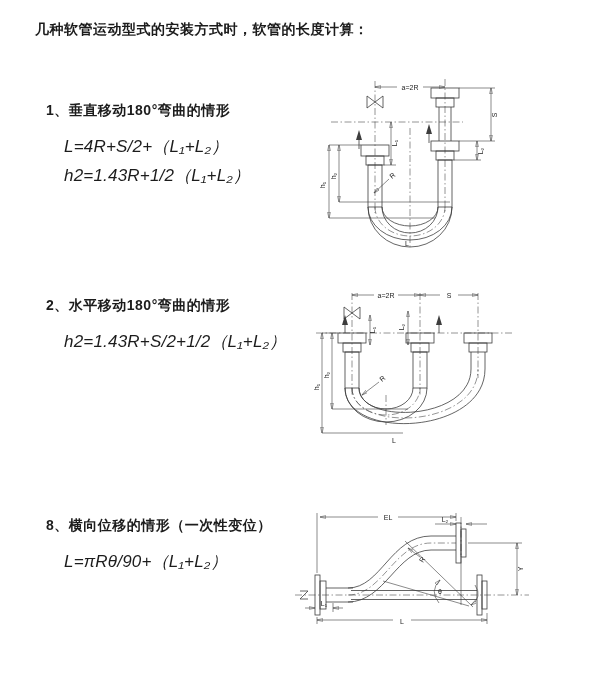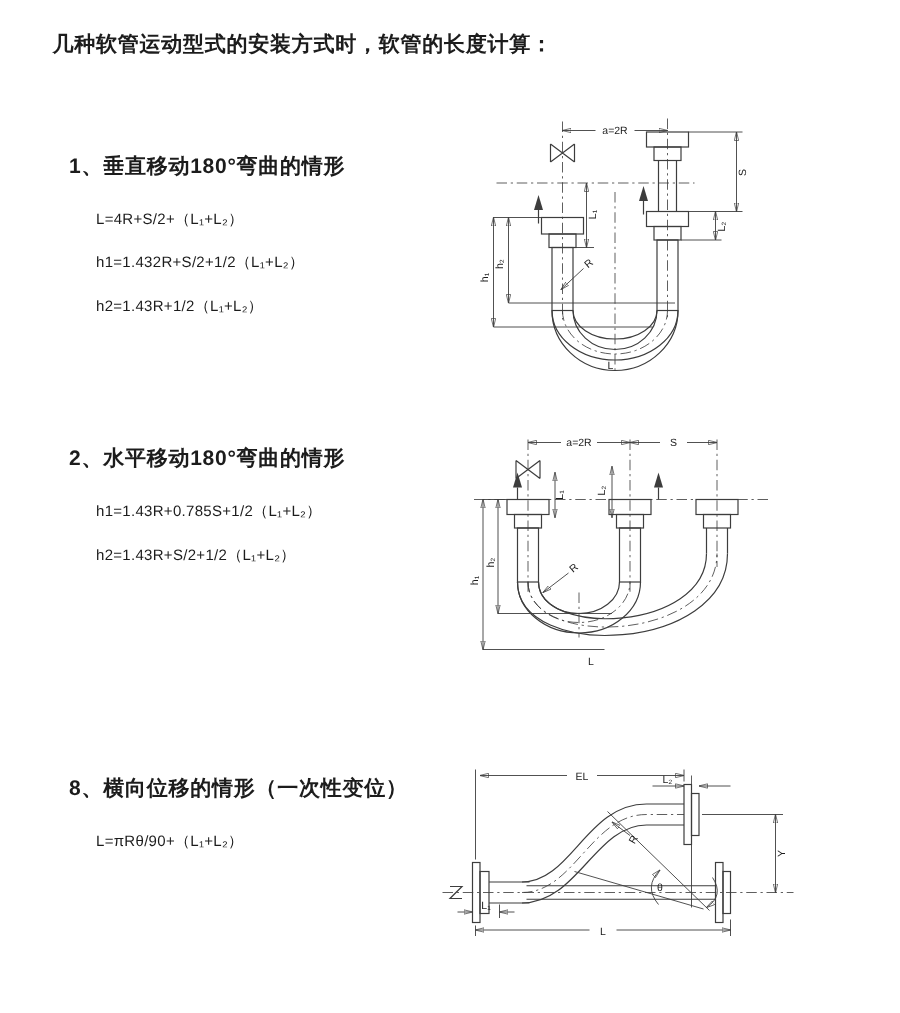--- a/index.html
+++ b/index.html
@@ -1,45 +1,43 @@
 <!DOCTYPE html>
 <html><head>
 <meta charset="utf-8">
 <style>
   html,body{margin:0;padding:0;background:#ffffff;}
   .page{position:relative;width:533px;height:675px;background:#fff;color:#1c1c1c;
         font-family:"Liberation Sans","DejaVu Sans",sans-serif;overflow:hidden;}
   .title{position:absolute;left:35px;top:21px;font-size:14px;font-weight:bold;letter-spacing:.5px;}
   .sec{position:absolute;left:46px;}
   .sec .heading{font-size:14px;font-weight:bold;letter-spacing:.5px;height:20px;margin-bottom:10px;}
-  .sec .formula{font-size:10px;line-height:29px;margin-left:18px;letter-spacing:.2px;white-space:nowrap;}
+  .sec .formula{font-size:17px;line-height:29px;margin-left:18px;letter-spacing:.2px;white-space:nowrap;font-style:italic;}
   .diag{position:absolute;}
   .diag line,.diag path,.diag rect,.diag polyline{stroke:#3d3d3d;stroke-width:.8;fill:none;}
   .diag .dim{stroke-width:.6;}
   .diag .cl{stroke-width:.55;stroke-dasharray:7 2.5 1.5 2.5;}
   .diag .filled{fill:#3d3d3d;stroke:none;}
   .diag text{fill:#1c1c1c;stroke:none;font-size:7px;font-family:"Liberation Sans","DejaVu Sans",sans-serif;}
 </style>
 </head>
 <body>
 
 <div class="page">
 
   <div class="title">几种软管运动型式的安装方式时，软管的长度计算：</div>
 
   <section class="sec" style="top:102px">
     <div class="heading">1、垂直移动180°弯曲的情形</div>
     <div class="formula">L=4R+S/2+（L₁+L₂）</div>
-    <div class="formula">h1=1.432R+S/2+1/2（L₁+L₂）</div>
     <div class="formula">h2=1.43R+1/2（L₁+L₂）</div>
   </section>
 
   <section class="sec" style="top:297px">
     <div class="heading">2、水平移动180°弯曲的情形</div>
-    <div class="formula">h1=1.43R+0.785S+1/2（L₁+L₂）</div>
     <div class="formula">h2=1.43R+S/2+1/2（L₁+L₂）</div>
   </section>
 
   <section class="sec" style="top:517px">
     <div class="heading">8、横向位移的情形（一次性变位）</div>
     <div class="formula">L=πRθ/90+（L₁+L₂）</div>
   </section>
 
   <svg class="diag" style="left:313px;top:73px" width="200" height="190" viewBox="0 0 200 190">
     <defs>

